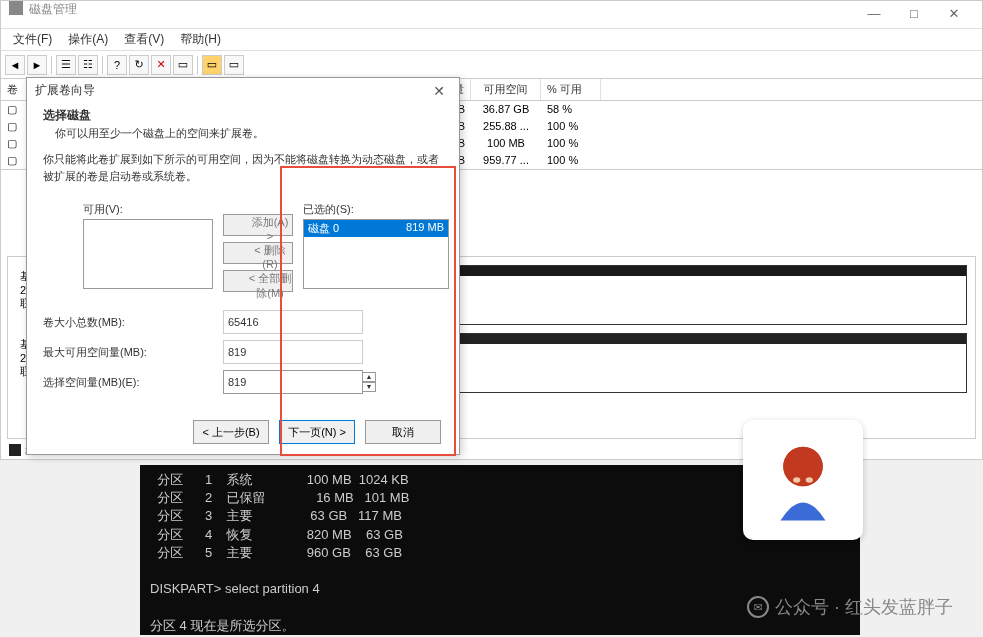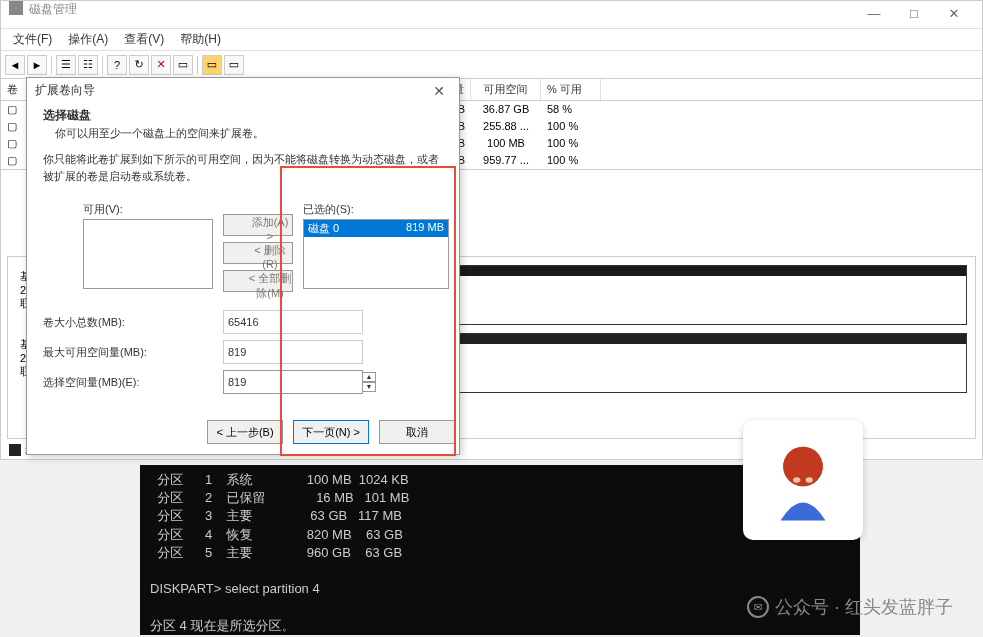--- a/index.html
+++ b/index.html
@@ -49,21 +49,21 @@
 .wiz-sel-item { background: #0078d7; color: #fff; font-size: 11px; padding: 1px 4px; display: flex; justify-content: space-between; }
 .wiz-btncol { display: flex; flex-direction: column; gap: 6px; padding-top: 16px; }
 .wiz-btncol button { width: 70px; height: 22px; font-size: 11px; border: 1px solid #999; background: #f0f0f0; color: #777; padding-left: 24px; }
 .wiz-fields { margin-top: 18px; font-size: 11px; }
 .wiz-field { display: flex; align-items: center; margin-bottom: 6px; }
 .wiz-field label { width: 180px; }
 .wiz-field .val { width: 140px; border: 1px solid #999; padding: 11px 4px; height: 20px; display: flex; align-items: center; }
 .wiz-field .ro { border-color: #ccc; }
 .spin { display: flex; flex-direction: column; margin-left: -1px; }
 .spin div { width: 14px; height: 10px; border: 1px solid #999; font-size: 7px; text-align: center; line-height: 8px; }
-.wiz-foot { position: absolute; bottom: 10px; right: 4px; display: flex; gap: 10px; }
+.wiz-foot { position: absolute; bottom: 10px; right: 18px; display: flex; gap: 10px; }
 .wiz-foot button { width: 76px; height: 24px; font-size: 11px; border: 1px solid #999; background: #f0f0f0; }
 .wiz-foot button.primary { border: 1px solid #0078d7; }
 .red-box { position: absolute; top: 166px; left: 280px; width: 176px; height: 290px; border: 2px solid #e74c3c; z-index: 25; pointer-events: none; }
 
 
 .console { position: absolute; top: 465px; left: 140px; width: 720px; height: 170px; background: #0c0c0c; color: #ccc; font-family: "Consolas", "NSimSun", monospace; font-size: 13px; padding: 6px 10px; line-height: 1.4; white-space: pre; overflow: hidden; }
 
 
 .avatar-card { position: absolute; top: 420px; right: 120px; width: 120px; height: 120px; background: #fff; border-radius: 10px; box-shadow: 0 2px 6px rgba(0,0,0,0.2); display: flex; align-items: center; justify-content: center; z-index: 40; }
 .avatar-card svg { width: 90px; height: 90px; }

